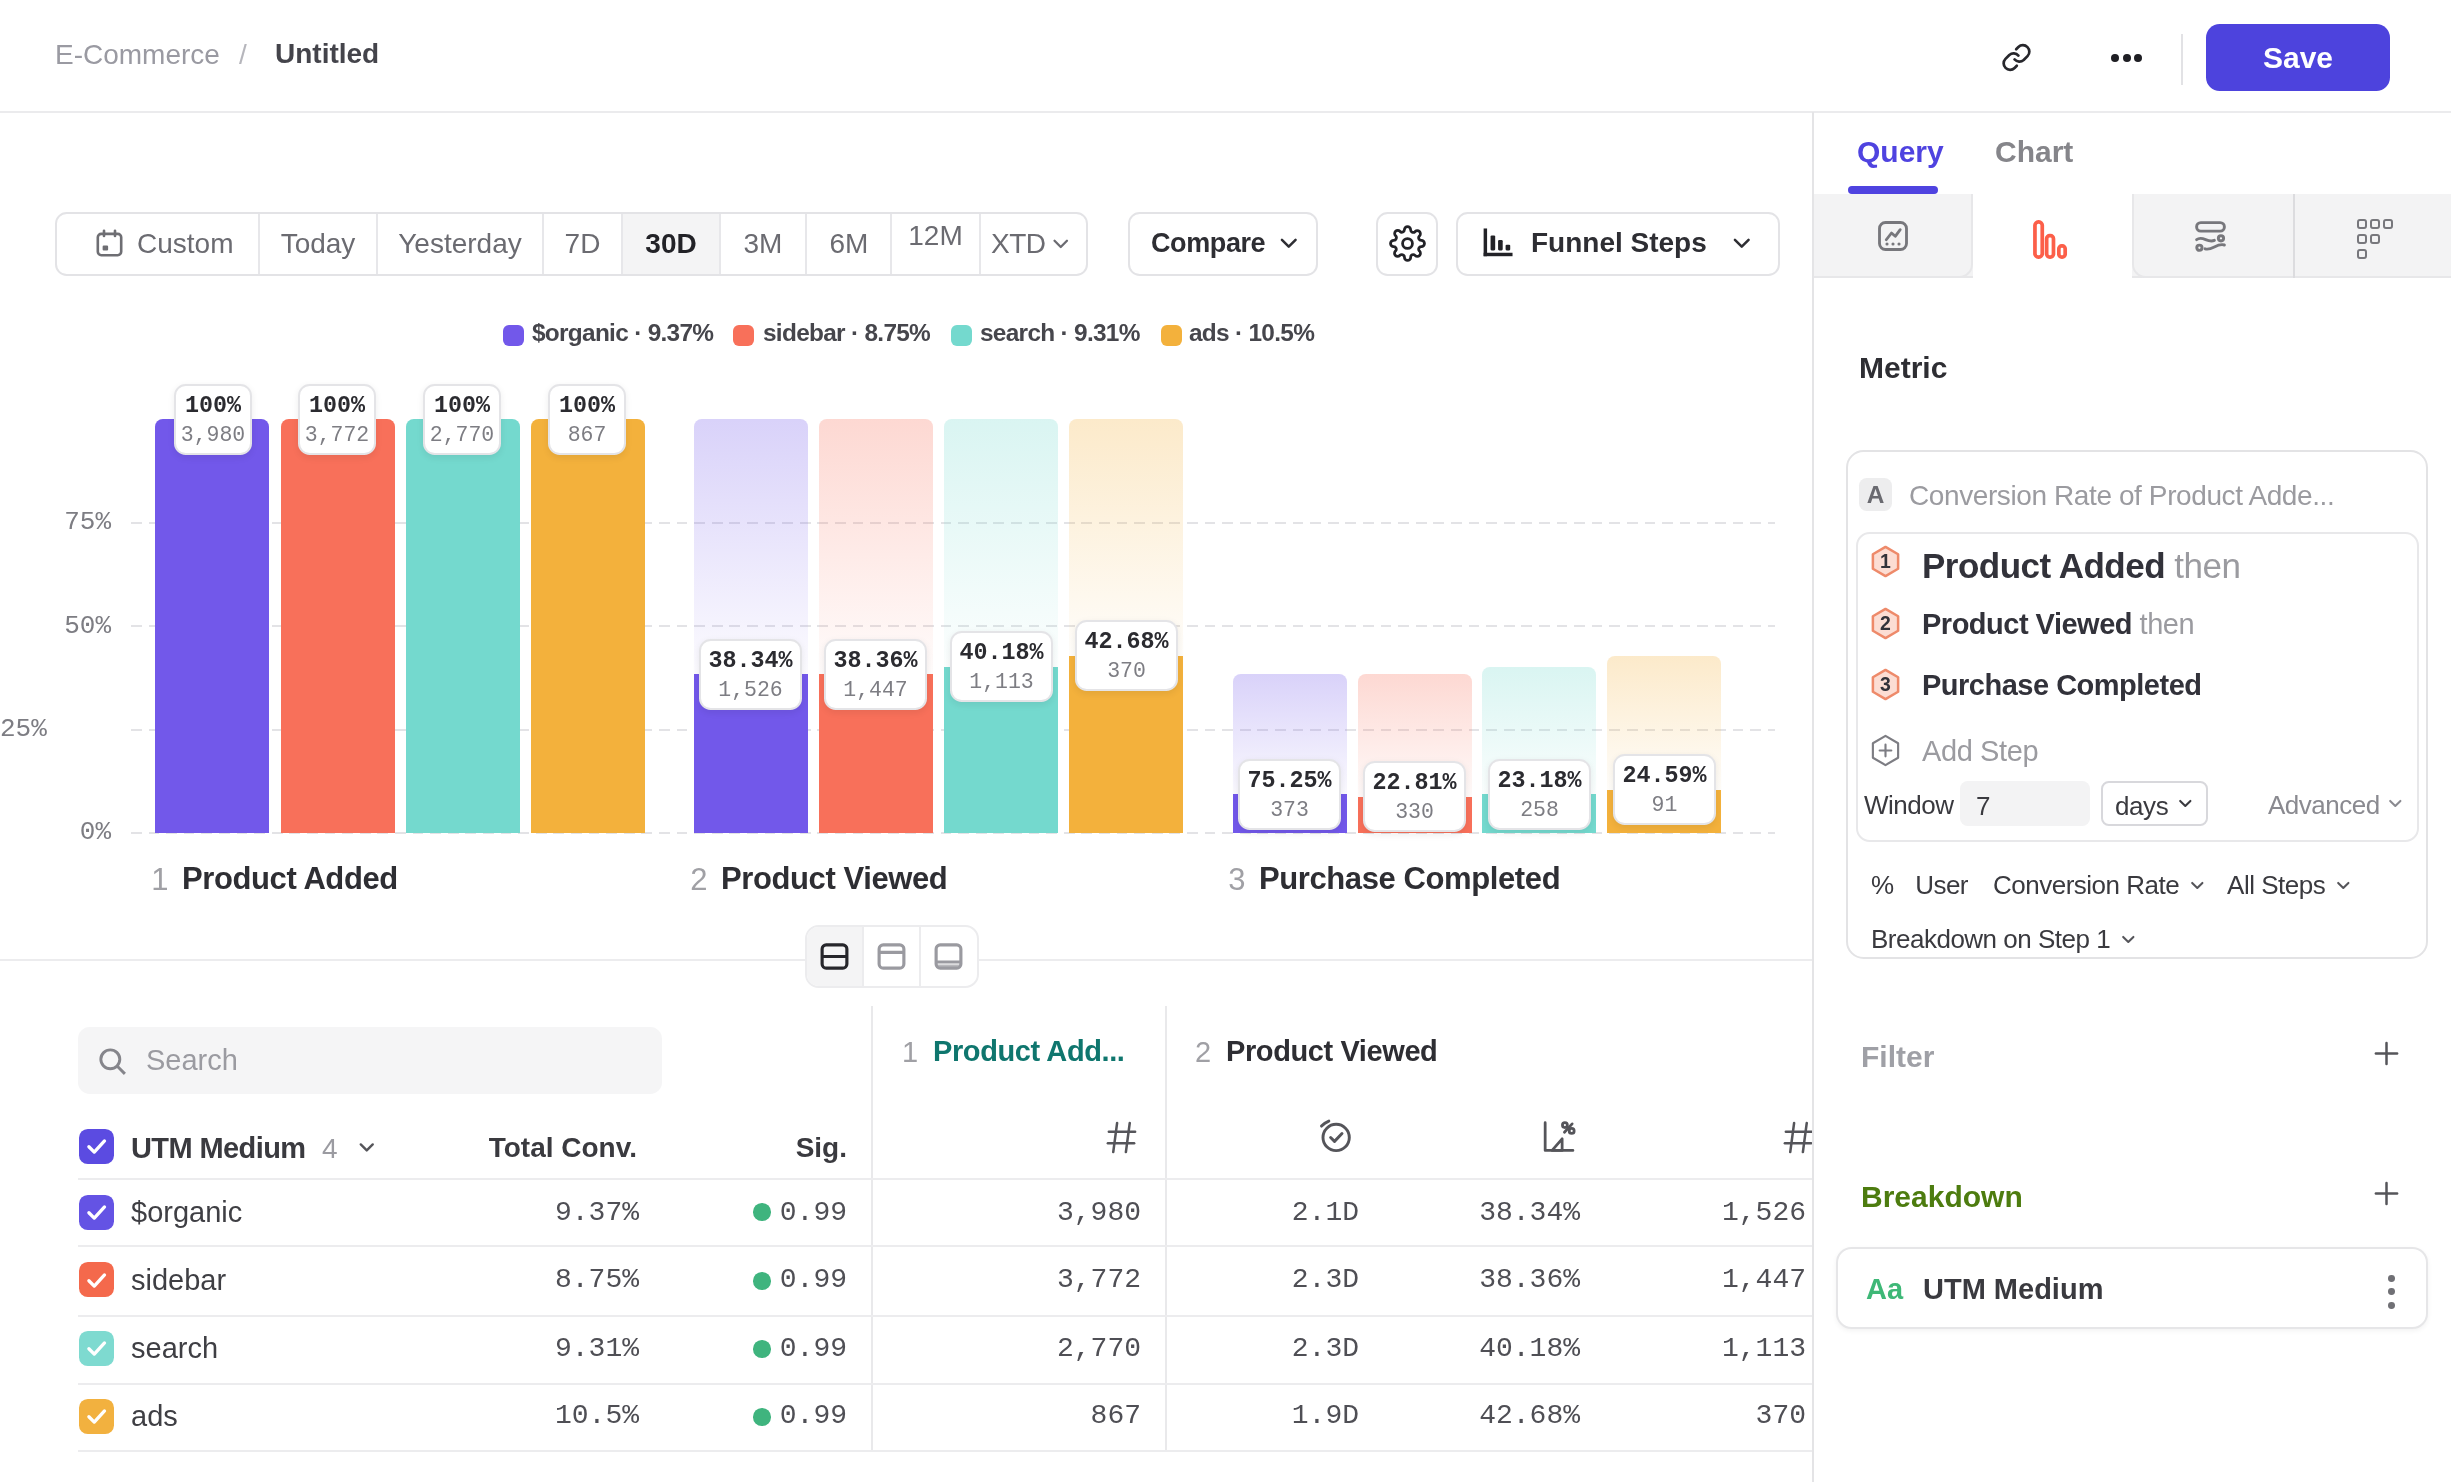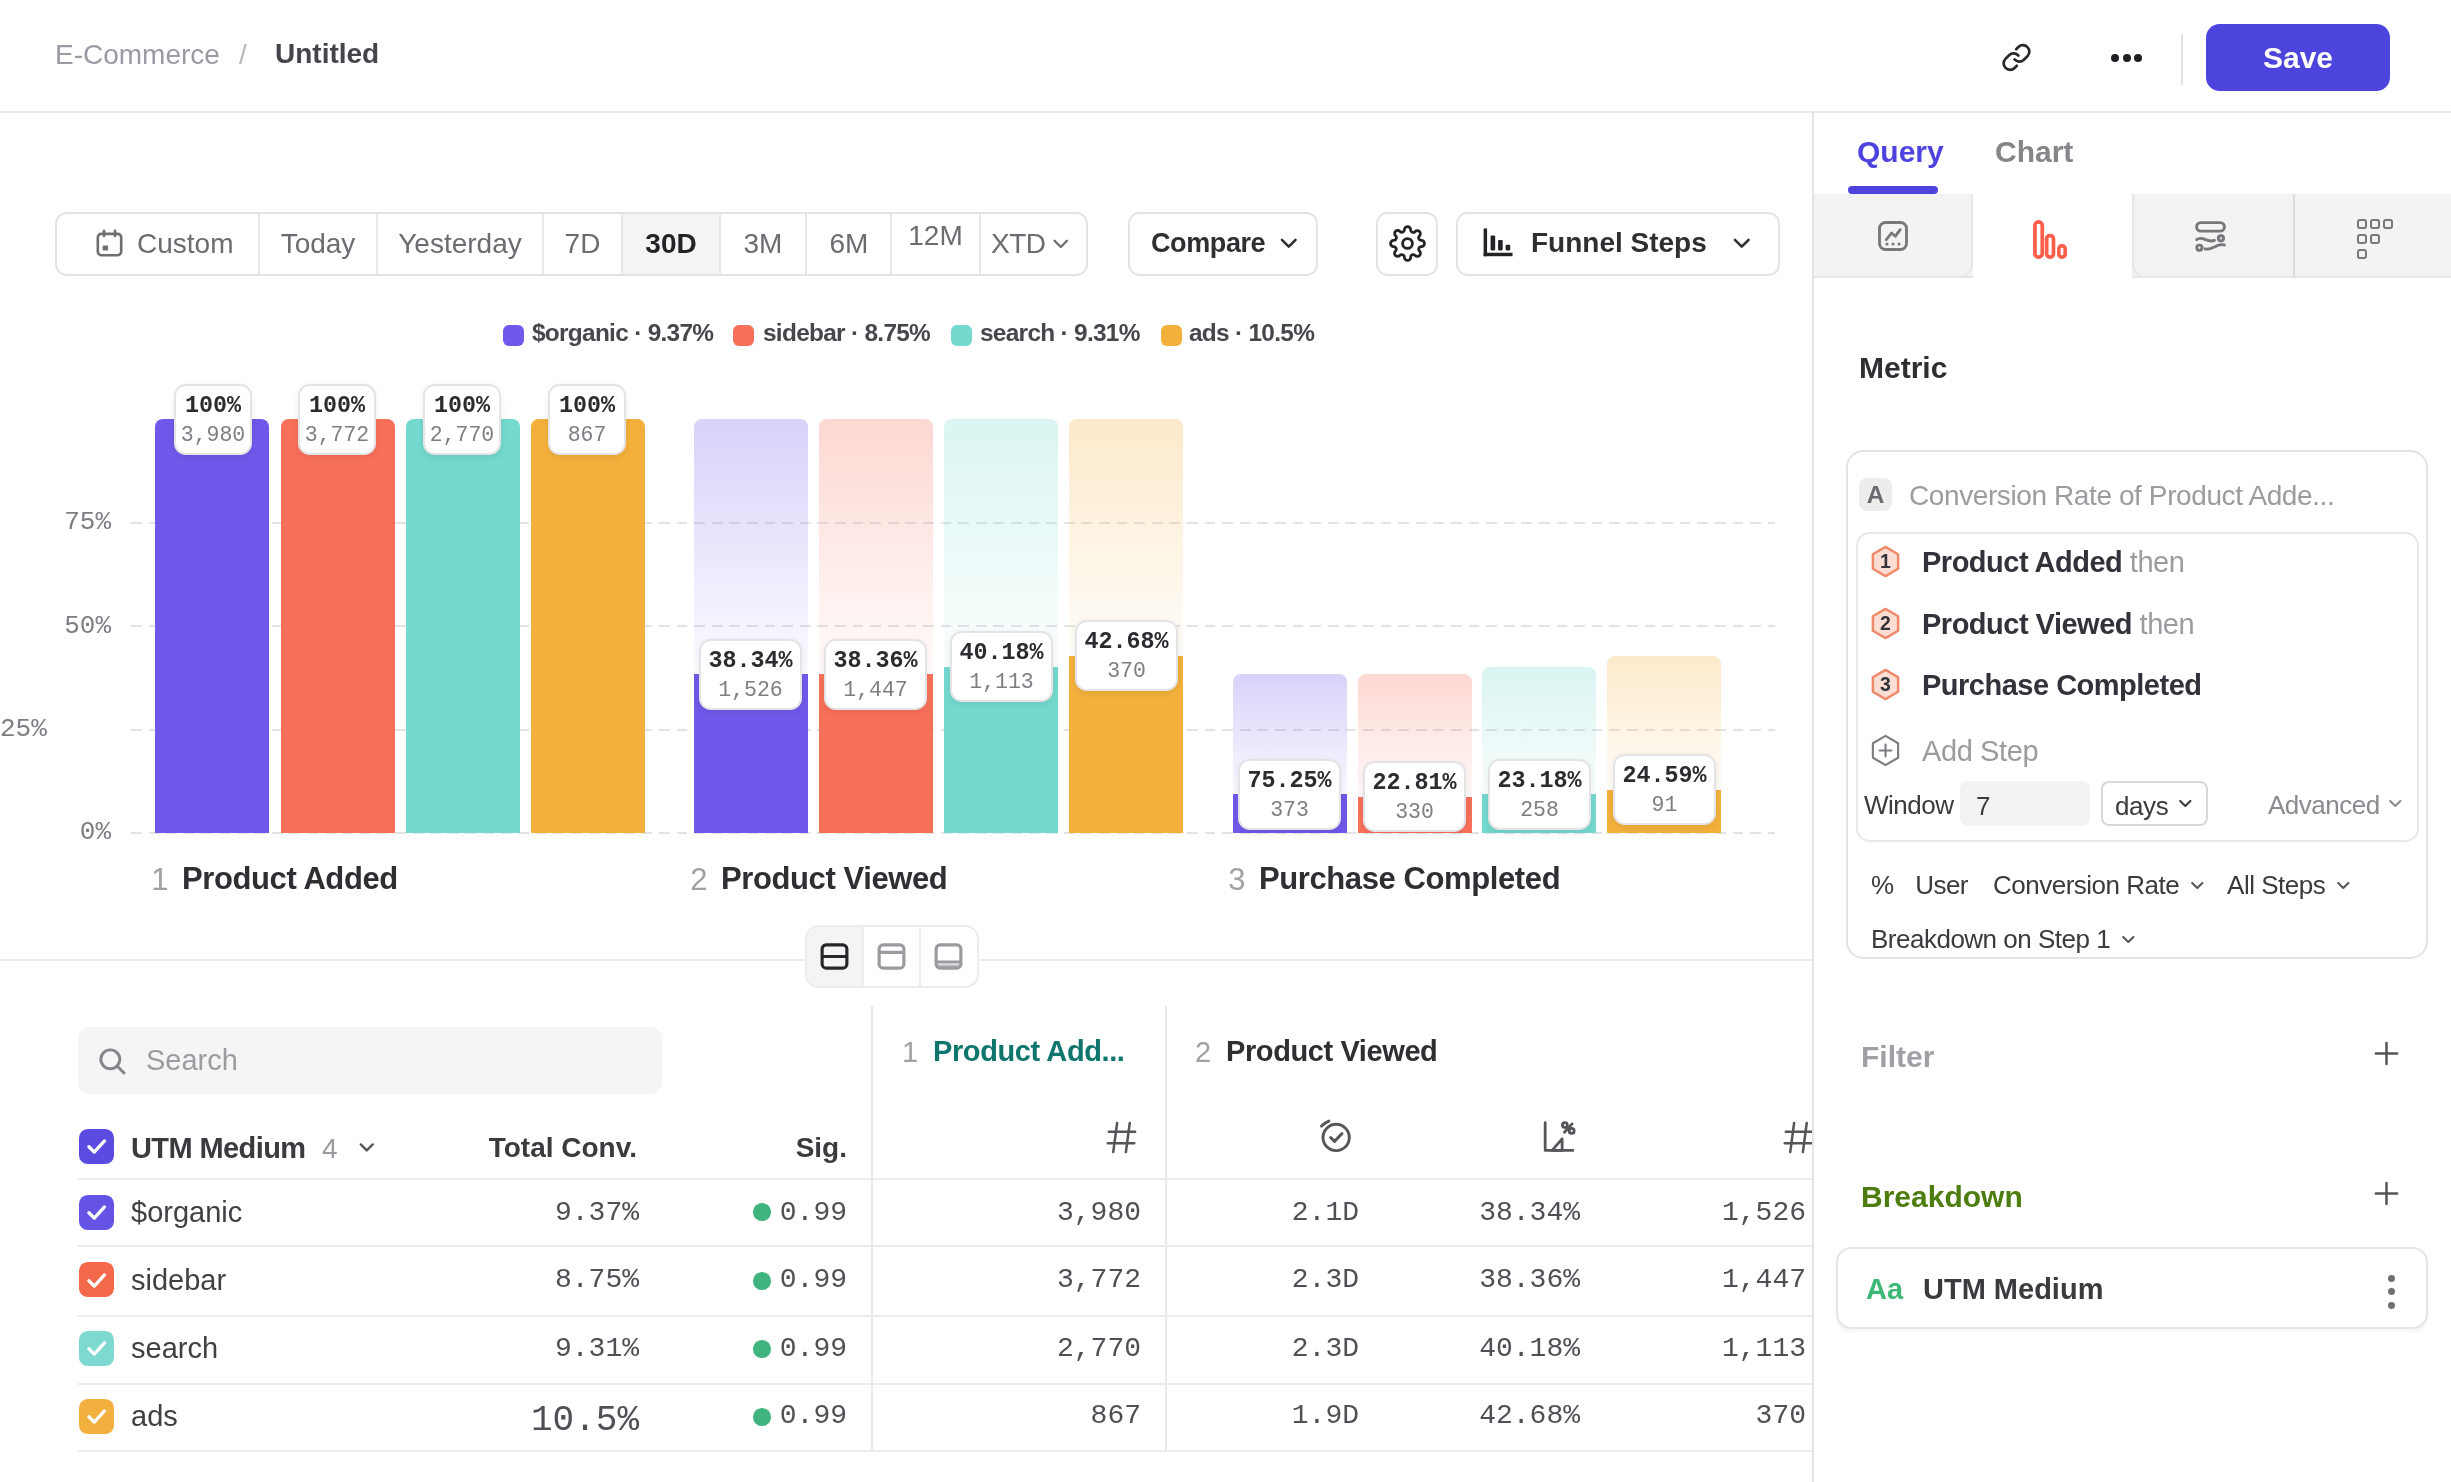--- a/index.html
+++ b/index.html
@@ -276,21 +276,21 @@
 <div class="abs mono" style="left:946px;top:1333px;width:195px;text-align:right;font-size:28px;color:#4f4f55;">2,770</div>
 <div class="abs mono" style="left:1164px;top:1333px;width:195px;text-align:right;font-size:28px;color:#4f4f55;">2.3D</div>
 <div class="abs mono" style="left:1385px;top:1333px;width:195px;text-align:right;font-size:28px;color:#4f4f55;">40.18%</div>
 <div class="abs mono" style="left:1611px;top:1333px;width:195px;text-align:right;font-size:28px;color:#4f4f55;">1,113</div>
     <div class="row-sep" style="left:78px;top:1383px;width:1735px;"></div>
     <div class="abs" style="left:79px;top:1399px;width:35px;height:35px;border-radius:8.8px;background:#f2b13f;"></div>
 <svg class="abs" style="left:85px;top:1406px;" width="23.4" height="21.5" viewBox="0 0 24 22" fill="none" stroke="#fff" stroke-width="3.4" stroke-linecap="round" stroke-linejoin="round">
       <path d="M4 11 L9.5 16.5 L20 5"></path>
     </svg>
 <div class="abs" style="left:131px;top:1400px;font-size:29px;color:#3f3f44;">ads</div>
-<div class="abs mono" style="left:444px;top:1400px;width:195px;text-align:right;font-size:36px;color:#4f4f55;">10.5%</div>
+<div class="abs mono" style="left:444px;top:1400px;width:195px;text-align:right;font-size:28px;color:#4f4f55;">10.5%</div>
 <div class="abs" style="left:753px;top:1408px;width:17.6px;height:17.6px;border-radius:50%;background:#3fb47e;"></div>
 <div class="abs mono" style="left:698px;top:1400px;width:149px;text-align:right;font-size:28px;color:#4f4f55;">0.99</div>
 <div class="abs mono" style="left:946px;top:1400px;width:195px;text-align:right;font-size:28px;color:#4f4f55;">867</div>
 <div class="abs mono" style="left:1164px;top:1400px;width:195px;text-align:right;font-size:28px;color:#4f4f55;">1.9D</div>
 <div class="abs mono" style="left:1385px;top:1400px;width:195px;text-align:right;font-size:28px;color:#4f4f55;">42.68%</div>
 <div class="abs mono" style="left:1611px;top:1400px;width:195px;text-align:right;font-size:28px;color:#4f4f55;">370</div>
     <div class="row-sep" style="left:78px;top:1450px;width:1735px;"></div>
     <div class="abs" style="left:1812px;top:112px;width:2px;height:1370px;background:#e4e4e6;"></div>
     <div class="abs" style="left:1857px;top:135px;font-size:30px;font-weight:600;color:#4f43e0;">Query</div>
     <div class="abs" style="left:1995px;top:135px;font-size:30px;font-weight:600;color:#85858a;">Chart</div>
@@ -327,21 +327,21 @@
     <div class="abs" style="left:2357px;top:249px;width:9.8px;height:9.8px;border:2.9px solid #77777c;border-radius:2.9px;"></div>
     <div class="abs" style="left:1859px;top:351px;font-size:30px;font-weight:700;color:#2e2e33;">Metric</div>
     <div class="abs" style="left:1846px;top:450px;width:582px;height:509px;border:2px solid #e3e3e5;border-radius:17.6px;background:#fff;"></div>
     <div class="abs" style="left:1859px;top:478px;width:33px;height:33px;background:#ededee;border-radius:7.8px;display:flex;align-items:center;justify-content:center;font-size:24.4px;font-weight:700;color:#6a6a70;">A</div>
     <div class="abs" style="left:1909px;top:480px;font-size:28px;color:#9b9ba0;letter-spacing:-0.4px;">Conversion Rate of Product Adde...</div>
     <div class="abs" style="left:1856px;top:532px;width:563px;height:310px;border:2px solid #e8e8ea;border-radius:13.7px;background:#fff;"></div>
     <svg class="abs" style="left:1869px;top:545px;" width="33" height="33" viewBox="0 0 34 34">
 <polygon points="17,2 30,9.5 30,24.5 17,32 4,24.5 4,9.5" fill="#fcddd3" stroke="#ee8a6a" stroke-width="2.6" stroke-linejoin="round"></polygon>
 <text x="17" y="24" text-anchor="middle" font-family="Liberation Sans" font-size="20" font-weight="700" fill="#33333a">1</text>
     </svg>
-    <div class="abs" style="left:1922px;top:546px;font-size:29px;font-weight:700;color:#32323a;letter-spacing:-0.5px;">Product Added<span style="font-weight:400;color:#9b9ba0;"> then</span></div>
+    <div class="abs" style="left:1922px;top:546px;font-size:35px;font-weight:700;color:#32323a;letter-spacing:-0.5px;">Product Added<span style="font-weight:400;color:#9b9ba0;"> then</span></div>
     <svg class="abs" style="left:1869px;top:607px;" width="33" height="33" viewBox="0 0 34 34">
 <polygon points="17,2 30,9.5 30,24.5 17,32 4,24.5 4,9.5" fill="#fcddd3" stroke="#ee8a6a" stroke-width="2.6" stroke-linejoin="round"></polygon>
 <text x="17" y="24" text-anchor="middle" font-family="Liberation Sans" font-size="20" font-weight="700" fill="#33333a">2</text>
     </svg>
     <div class="abs" style="left:1922px;top:608px;font-size:29px;font-weight:700;color:#32323a;letter-spacing:-0.5px;">Product Viewed<span style="font-weight:400;color:#9b9ba0;"> then</span></div>
     <svg class="abs" style="left:1869px;top:668px;" width="33" height="33" viewBox="0 0 34 34">
 <polygon points="17,2 30,9.5 30,24.5 17,32 4,24.5 4,9.5" fill="#fcddd3" stroke="#ee8a6a" stroke-width="2.6" stroke-linejoin="round"></polygon>
 <text x="17" y="24" text-anchor="middle" font-family="Liberation Sans" font-size="20" font-weight="700" fill="#33333a">3</text>
     </svg>
     <div class="abs" style="left:1922px;top:669px;font-size:29px;font-weight:700;color:#32323a;letter-spacing:-0.5px;">Purchase Completed<span style="font-weight:400;color:#9b9ba0;"></span></div>

